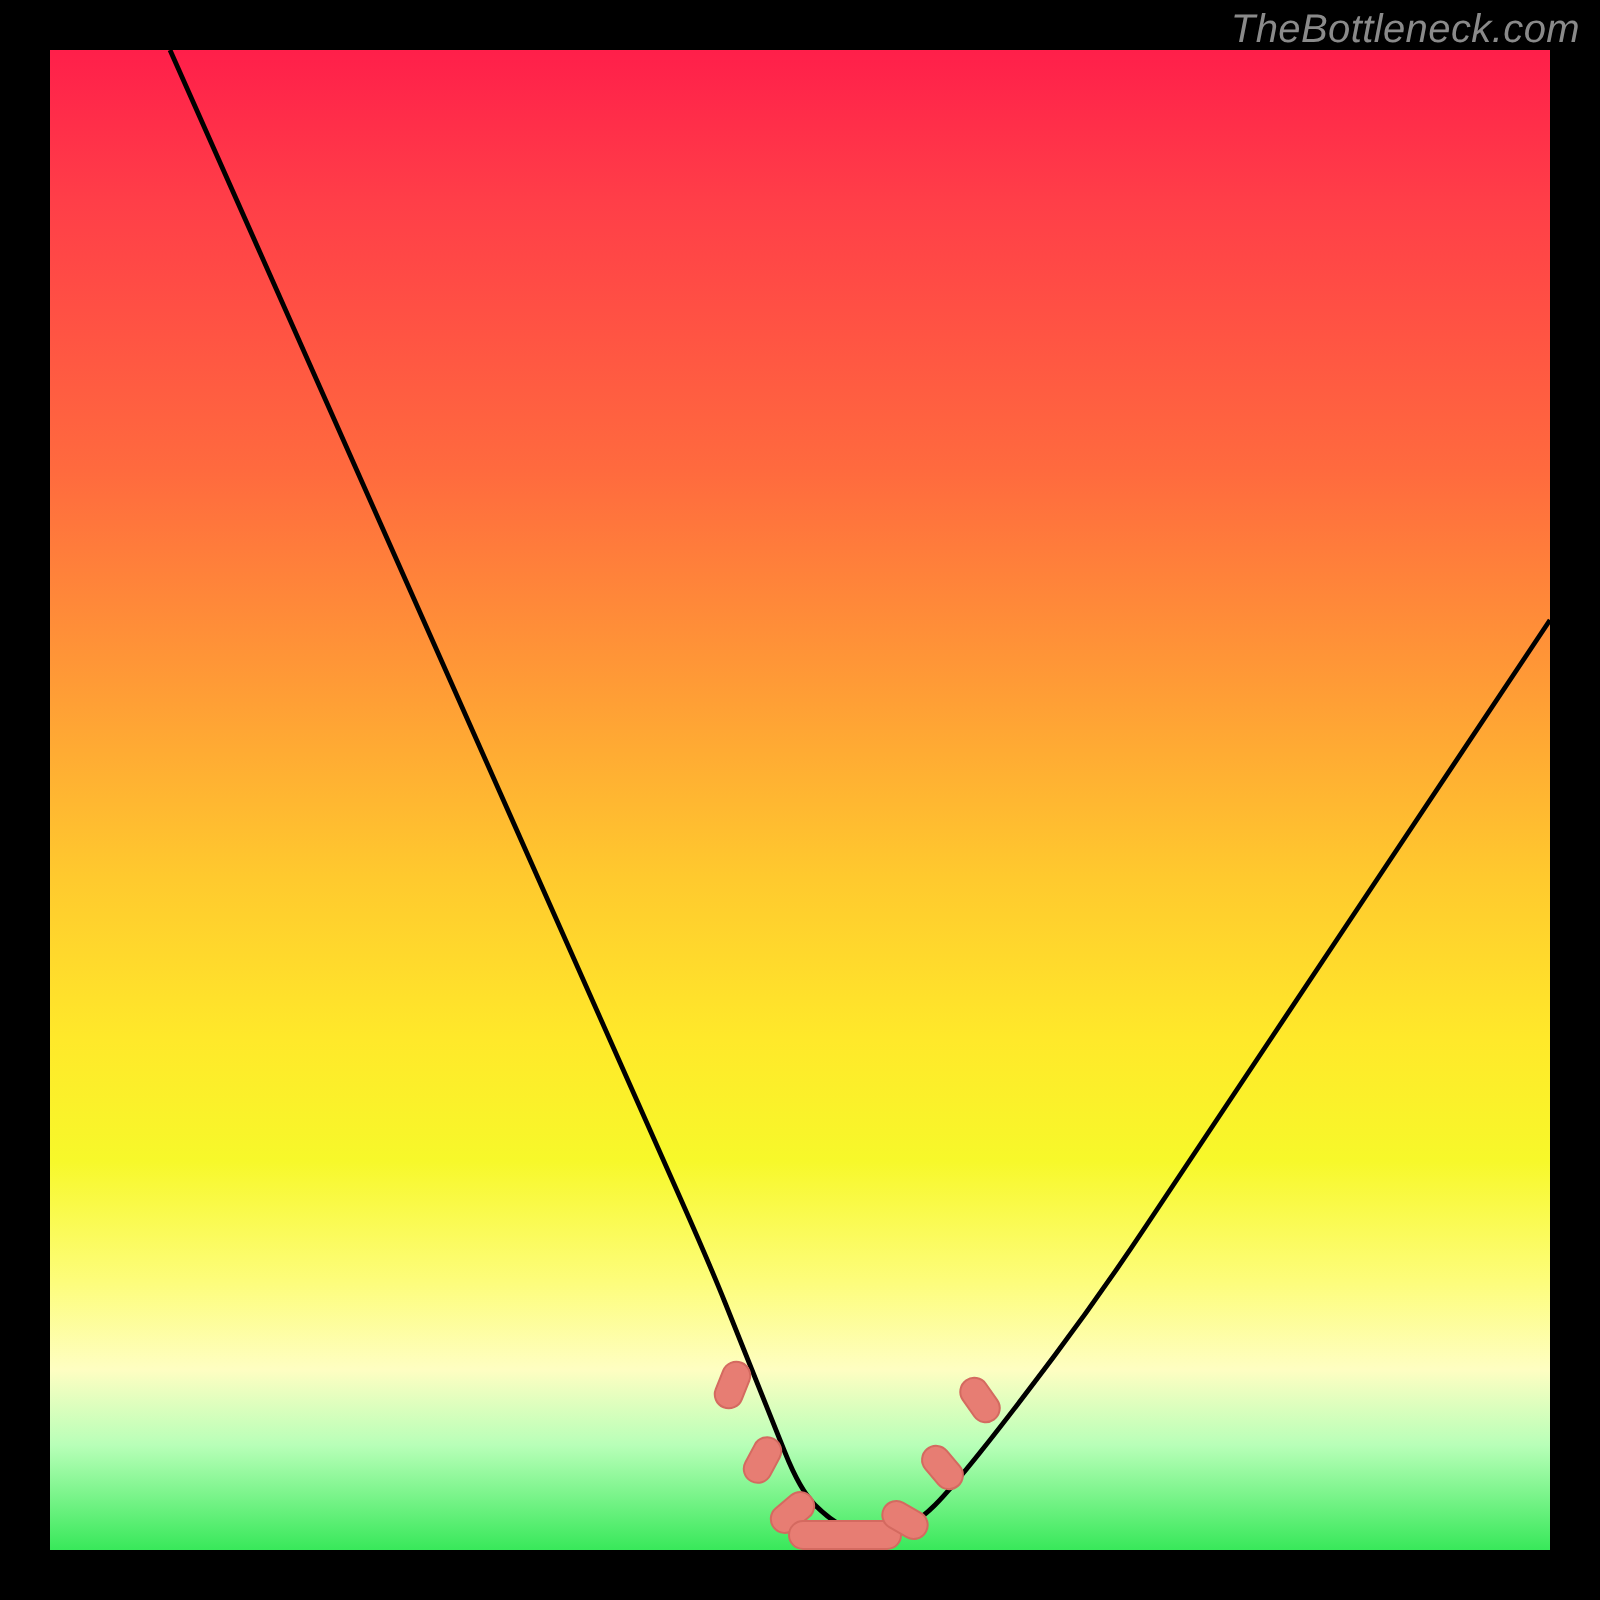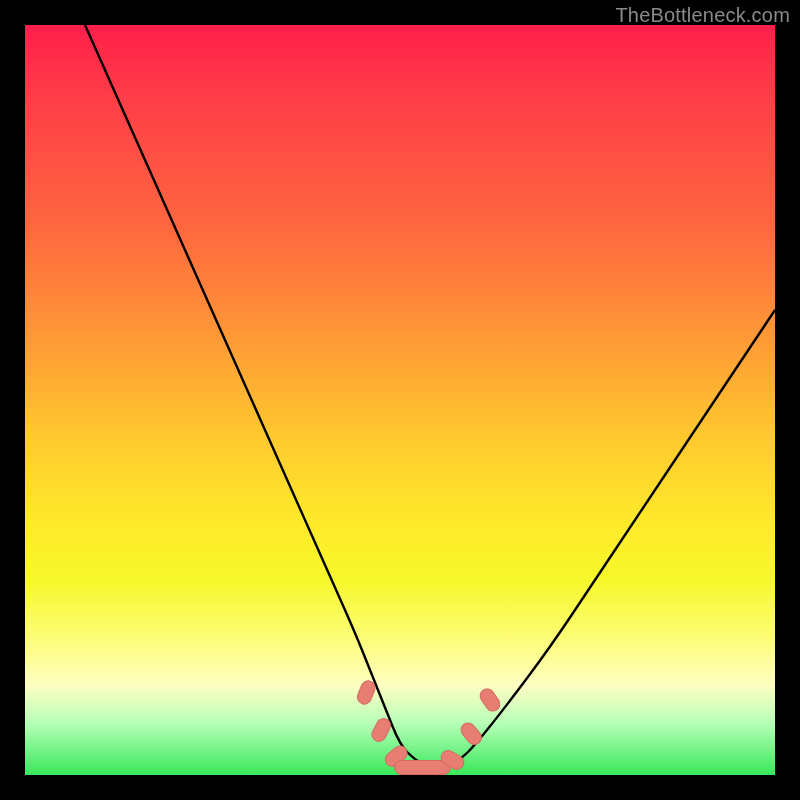--- a/index.html
+++ b/index.html
@@ -9,20 +9,21 @@
     height: 800px;
     overflow: hidden;
     background: #000;
     font-family: Arial, Helvetica, sans-serif;
   }
   .frame {
     position: absolute;
     top: 0; left: 0;
     width: 800px; height: 800px;
     background: #000;
+    font-style: italic;
   }
   .plot-area {
     position: absolute;
     
     top: 25px;
     left: 25px;
     width: 750px;
     height: 750px;
     
     background: linear-gradient(

